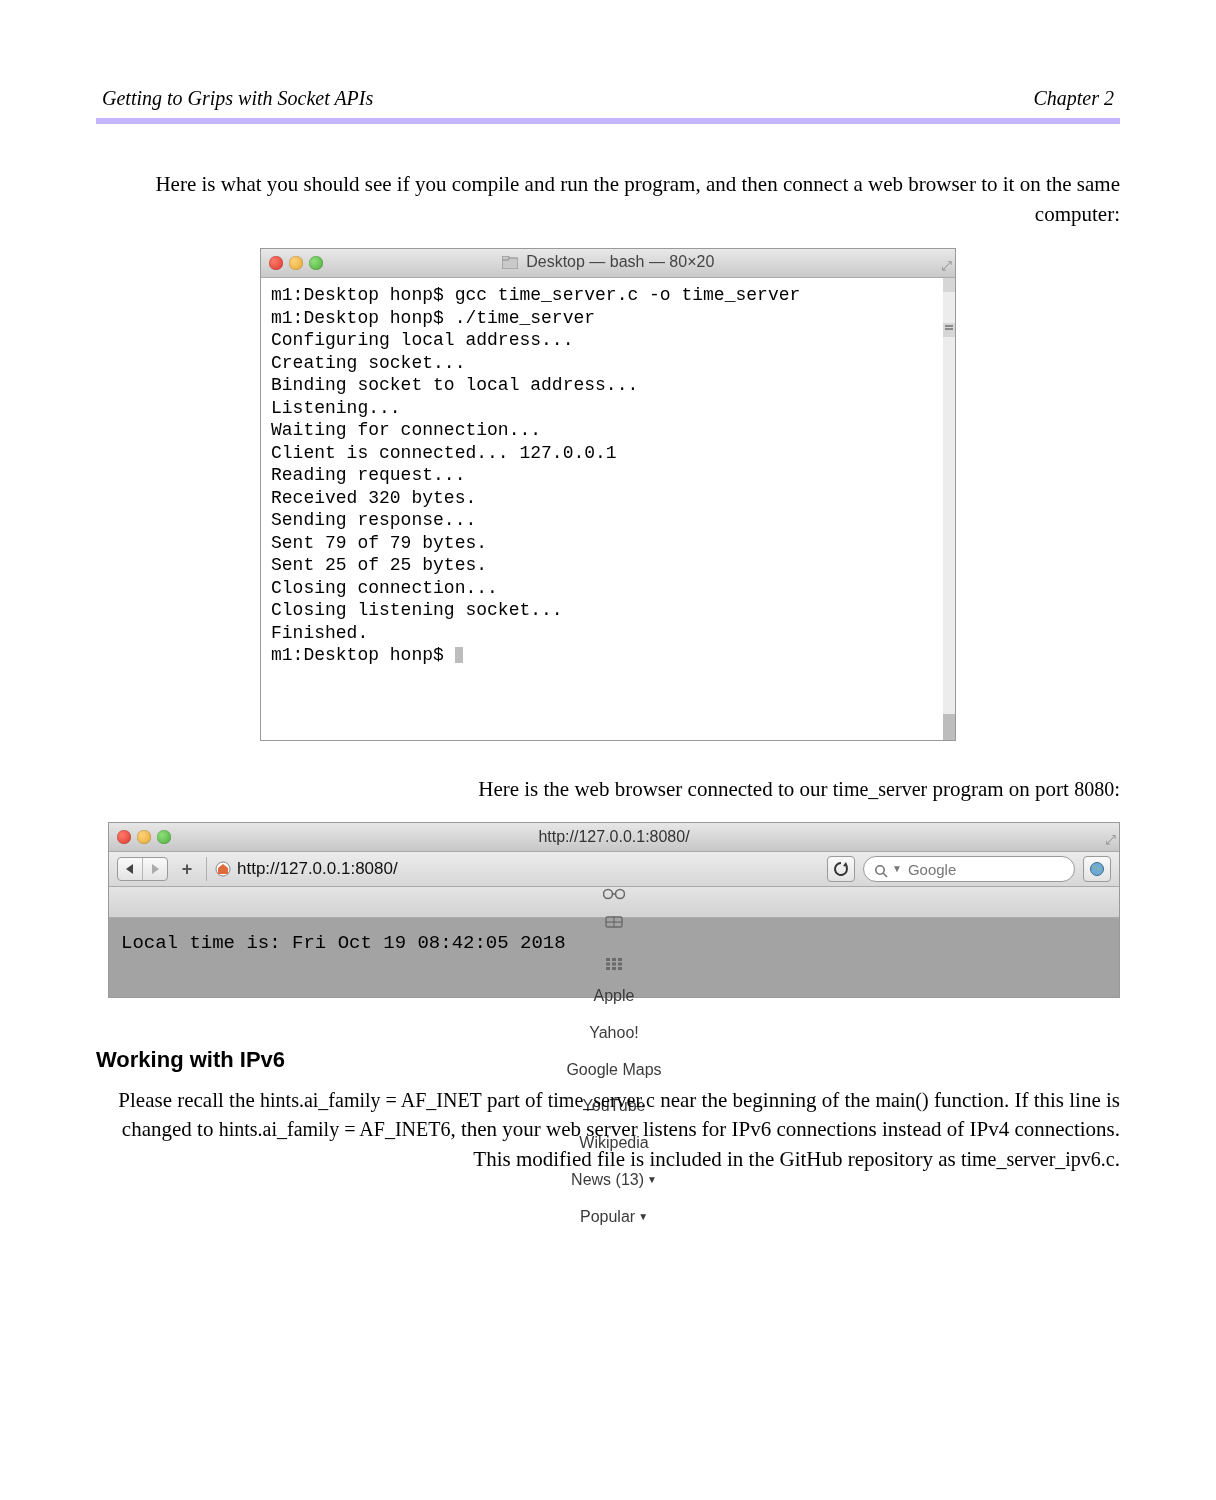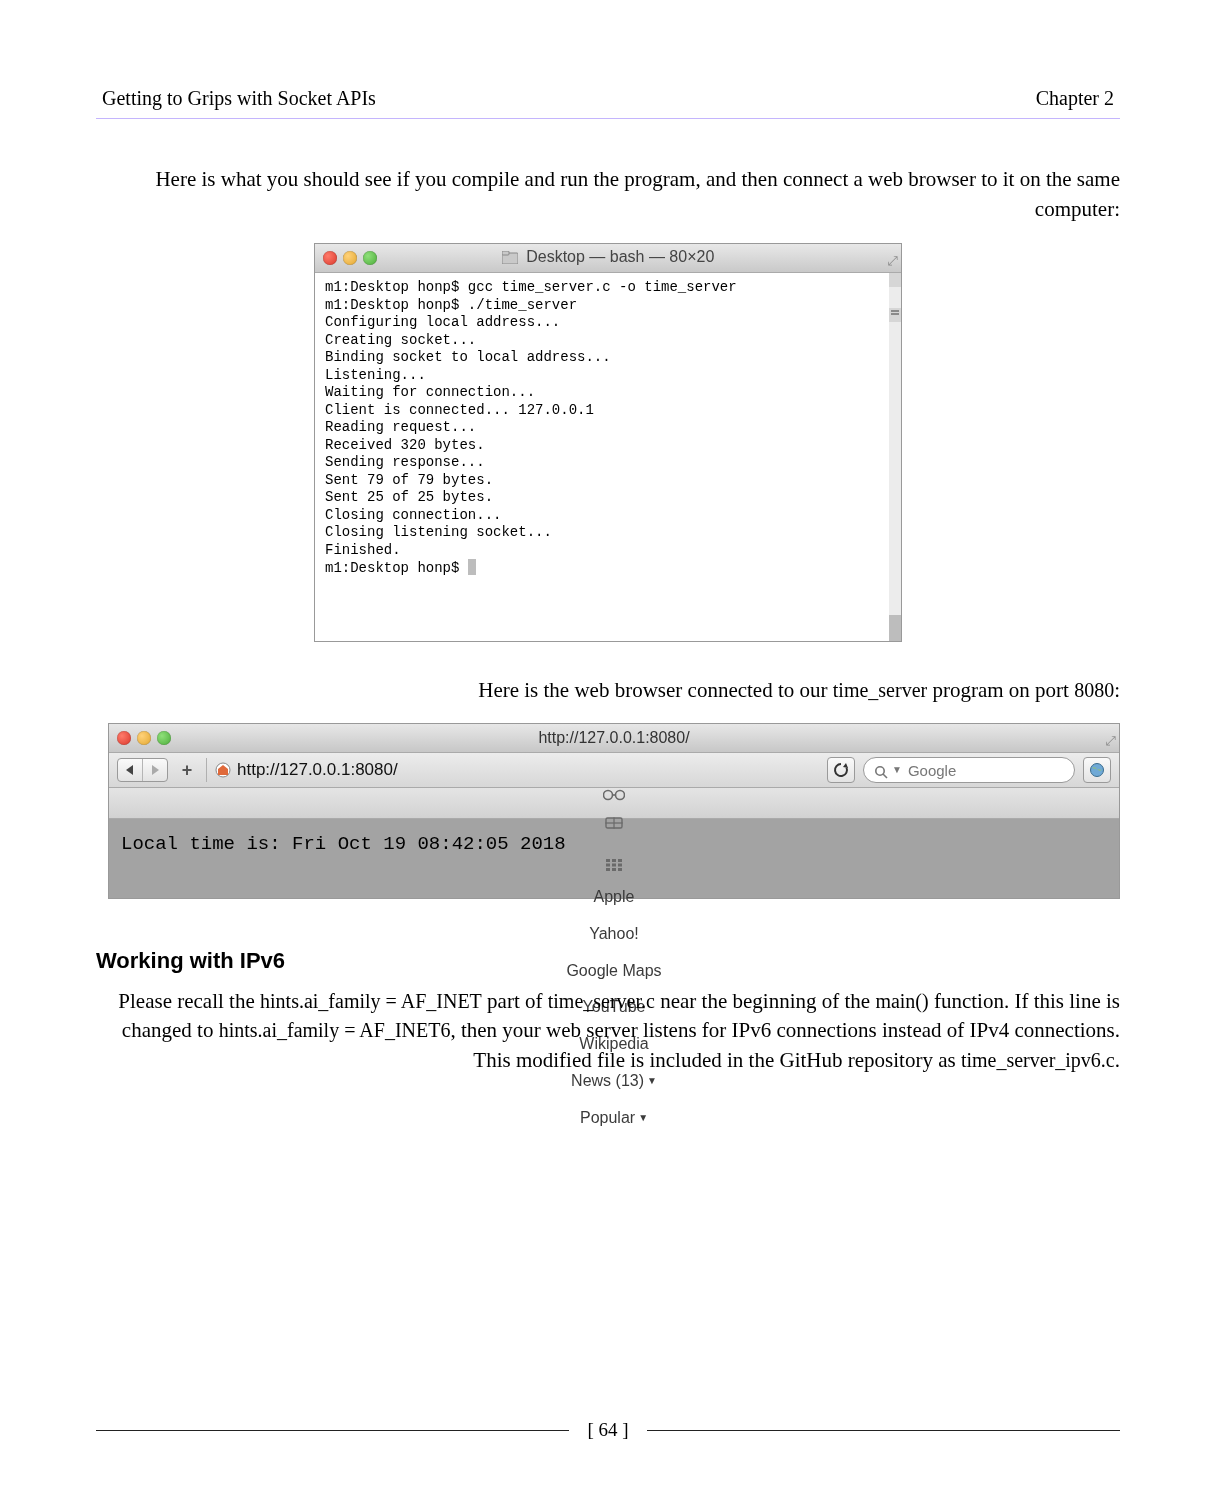--- a/index.html
+++ b/index.html
@@ -14,36 +14,37 @@
     padding: 84px 96px 30px 96px;
     box-sizing: border-box;
     font-family: "Palatino Linotype", "Book Antiqua", Palatino, Georgia, serif;
     font-size: 21px;
     line-height: 1.42;
     position: relative;
   }
   .runhead {
     display: flex;
     justify-content: space-between;
+    font-style: italic;
     font-size: 20px;
     padding: 0 6px 6px 6px;
-    border-bottom: 1px solid #c4b5fd;
+    border-bottom: 6px solid #c4b5fd;
     margin-bottom: 46px;
   }
   .bodytext {
     margin: 0 0 18px 0;
     text-align: right;
   }
   .center {
     display: flex;
     justify-content: center;
   }
   
   .term {
-    width: 588px;
+    width: 696px;
     border: 1px solid #999;
     box-sizing: border-box;
     margin-bottom: 34px;
   }
   .term-titlebar {
     height: 28px;
     background: linear-gradient(#e8e8e8, #c9c9c9);
     border-bottom: 1px solid #aaa;
     display: flex;
     align-items: center;
@@ -81,21 +82,21 @@
     position: absolute;
     right: 3px;
     bottom: 2px;
     color: #8a8a8a;
     font-size: 13px;
   }
   .term-body {
     background: #fff;
     padding: 6px 10px 28px 10px;
     font-family: Menlo, Consolas, "Courier New", monospace;
-    font-size: 14px;
+    font-size: 18px;
     line-height: 1.25;
     white-space: pre;
     position: relative;
   }
   .term-scroll {
     position: absolute;
     right: 0;
     top: 0;
     bottom: 0;
     width: 12px;
@@ -477,19 +478,14 @@
       <span>Local time is: Fri Oct 19 08:42:05 2018</span>
     </div>
   </div>
 
   <h2 class="sect">Working with IPv6</h2>
 
   <p class="bodytext">
     <span>Please recall the </span><code class="inline">hints.ai_family = AF_INET</code><span> part of </span><code class="inline">time_server.c</code><span> near the beginning of the </span><code class="inline">main()</code><span> function. If this line is changed to </span><code class="inline">hints.ai_family = AF_INET6</code><span>, then your web server listens for IPv6 connections instead of IPv4 connections. This modified file is included in the GitHub repository as </span><code class="inline">time_server_ipv6.c</code><span>.</span>
   </p>
 
-  <div class="footer">
-    <div class="rule"></div>
-    <div class="pn">[ 64 ]</div>
-    <div class="rule"></div>
-  </div>
 
 </div>
 
 </body></html>

